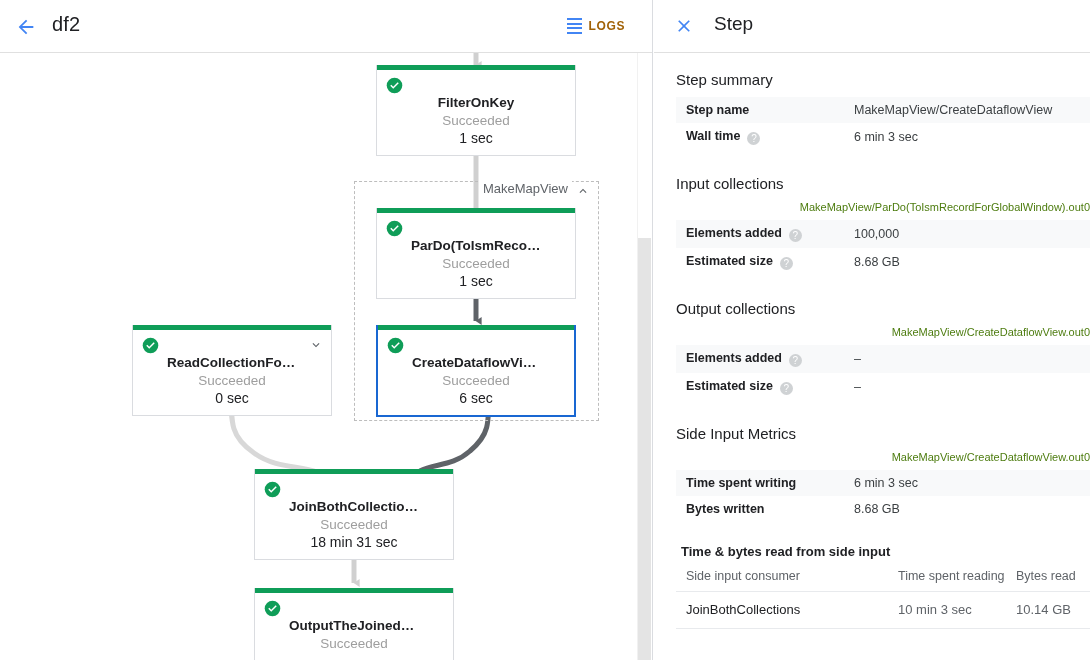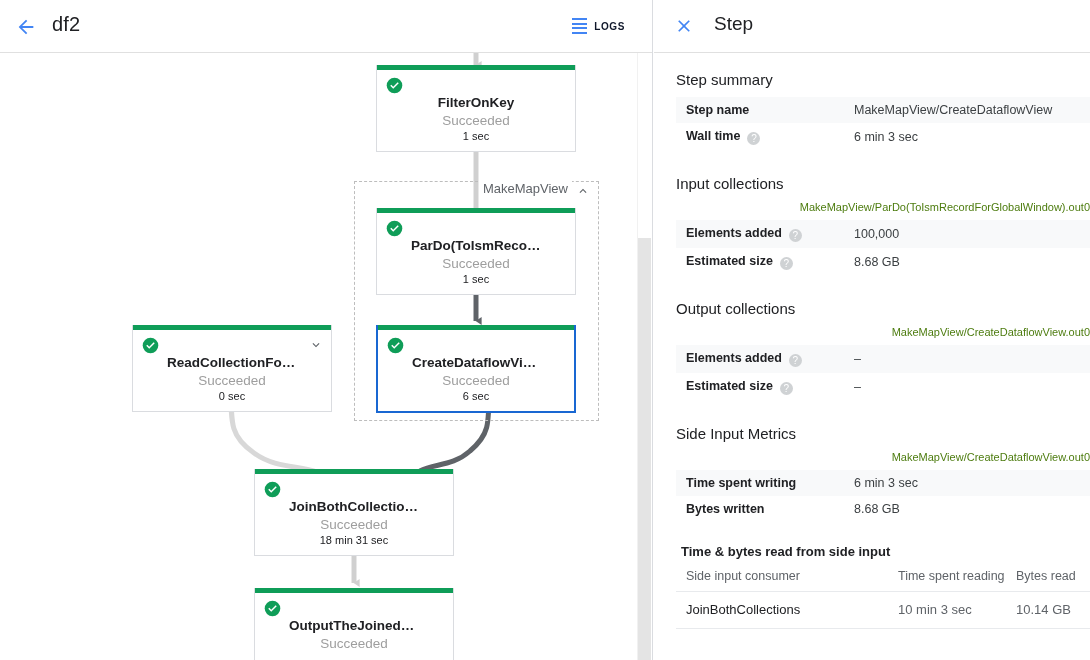--- a/index.html
+++ b/index.html
@@ -37,21 +37,21 @@
     position: absolute; left: 52px; top: 13px;
     font-size: 20px; color: #202124; letter-spacing: .1px;
   }
   #logs-button {
     position: absolute; right: 28px; top: 12px;
     height: 28px;
     display: flex; align-items: center; gap: 7px;
     cursor: pointer;
   }
   #logs-label {
-    color: #0f172a; font-size: 10px; font-weight: bold; letter-spacing: .6px;
+    color: #a16207; font-size: 12px; font-weight: bold; letter-spacing: .6px;
   }
   .hamb { display: flex; flex-direction: column; gap: 2.5px; }
   .hamb i { display: block; width: 15px; height: 2px; background: #4285f4; }
 
   #graph-canvas {
     position: absolute; left: 0; top: 53px;
     width: 653px; height: 607px;
     background: #fff;
   }
   #edges { position: absolute; left: 0; top: 0; width: 653px; height: 607px; }
@@ -84,21 +84,21 @@
   .node-bar { height: 5px; background: #0f9d58; }
   .node.selected .node-bar { height: 5px; }
   .node-body { position: relative; padding: 8px 0 9px; text-align: center; }
   .node-title {
     font-size: 13.5px; font-weight: bold; color: #202124;
     padding: 0 34px; white-space: nowrap; overflow: hidden;
     text-overflow: ellipsis;
     margin-top: 17px;
   }
   .node-status { font-size: 13.5px; color: #9e9e9e; margin-top: 3px; }
-  .node-time { font-size: 11px; color: #202124; margin-top: 2px; }
+  .node-time { font-size: 14px; color: #202124; margin-top: 2px; }
   .check-icon {
     position: absolute; left: 9px; top: 7px;
     width: 17px; height: 17px;
   }
   .node-chevron { position: absolute; right: 8px; top: 8px; cursor: pointer; }
 
   
   #left-scroll-track {
     position: absolute; right: 0; top: 53px;
     width: 15px; height: 607px;

